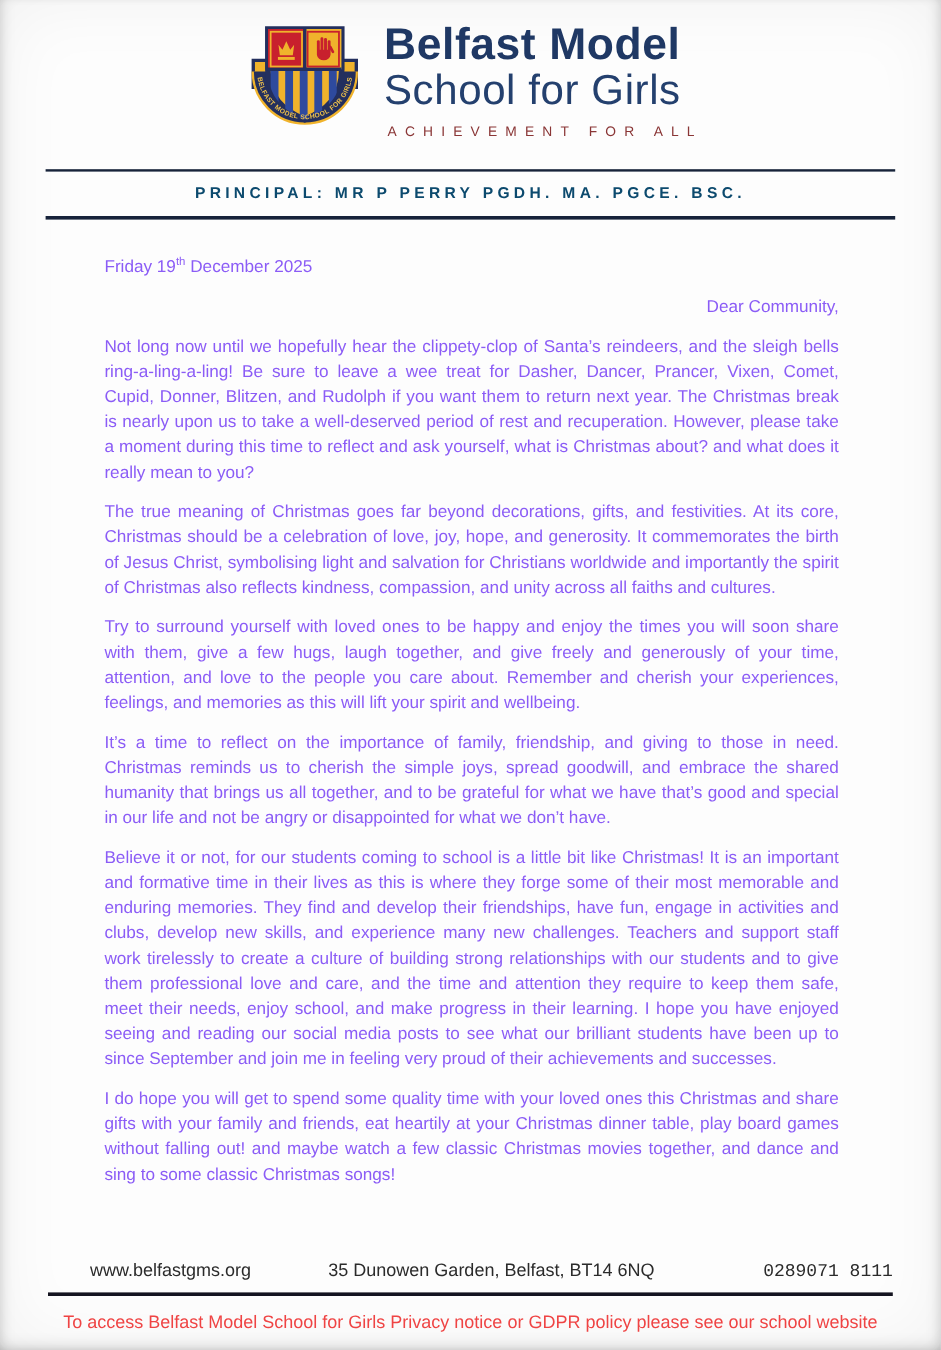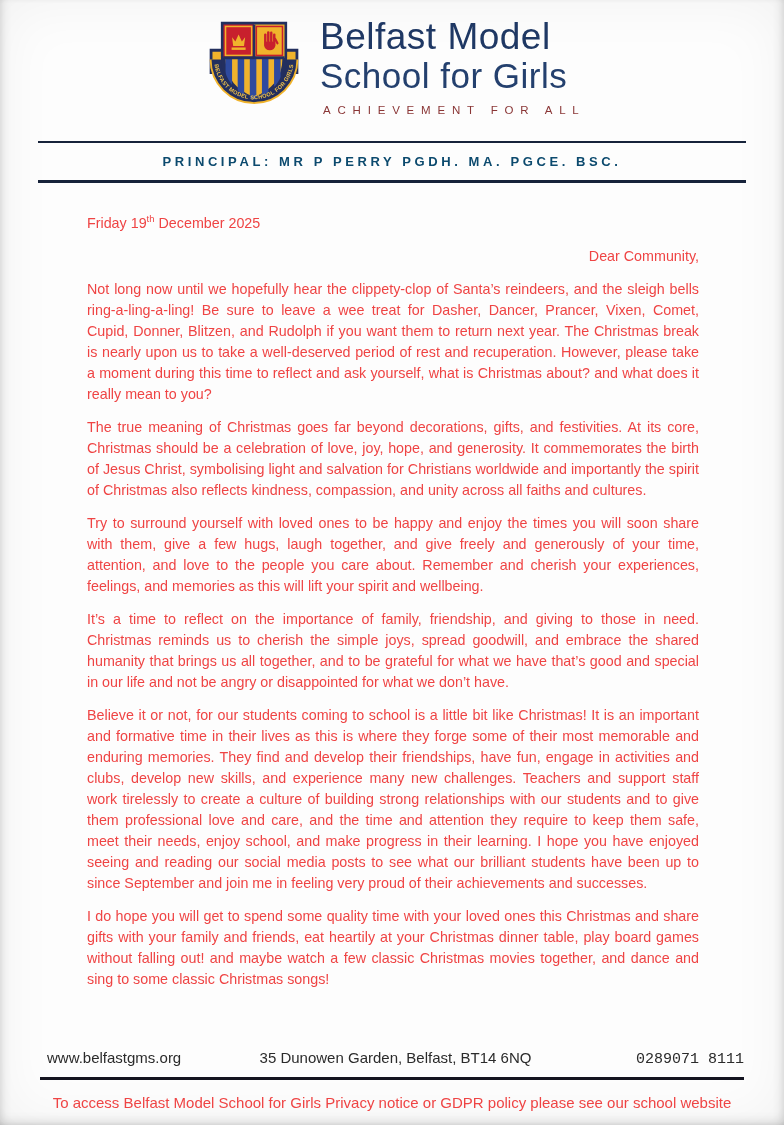--- a/index.html
+++ b/index.html
@@ -23,21 +23,21 @@
     display: flex;
     align-items: flex-start;
     padding: 14px 0 0 198px;
     gap: 10px;
     height: 126px;
   }
   .crest { flex: 0 0 auto; }
   .title-block { padding-top: 4px; }
   .school-name1 {
     font-size: 37px;
-    font-weight: 400;
+    font-weight: 700;
     letter-spacing: 0.5px;
     color: #1f3864;
     line-height: 1.05;
   }
   .school-name2 {
     font-size: 35px;
     font-weight: 400;
     letter-spacing: 0.5px;
     color: #24406e;
     line-height: 1.08;
@@ -61,39 +61,40 @@
     font-size: 13px;
     font-weight: 700;
     letter-spacing: 3.6px;
     color: #0c4a6e;
   }
   
   .letter-body {
     margin: 30px 85px 0 87px;
     font-size: 14.3px;
     line-height: 21px;
-    color: #ef4444;
+    color: #8b5cf6;
   }
   .letter-body p { margin-bottom: 12px; }
   .para { text-align: justify; }
   .date-line { margin-bottom: 20px; }
   .salutation { margin-bottom: 18px; text-align: right; }
   sup { font-size: 9.5px; vertical-align: super; line-height: 0; }
   
   .page-footer {
     position: absolute;
     left: 0; right: 0;
     bottom: 14px;
   }
   .contact-row {
     display: flex;
     align-items: baseline;
     padding: 0 40px;
     font-size: 15px;
     color: #2b2b2b;
+    margin-left: 28px;
   }
   .contact-website { flex: 1; text-align: left; padding-left: 7px; }
   .contact-address { flex: 2; text-align: center; }
   .contact-phone { flex: 1; text-align: right; font-family: Liberation Mono, monospace; }
   .footer-rule {
     margin: 9px 40px 0 40px;
     border-top: 3px solid #141420;
   }
   .privacy-note {
     margin-top: 14px;

